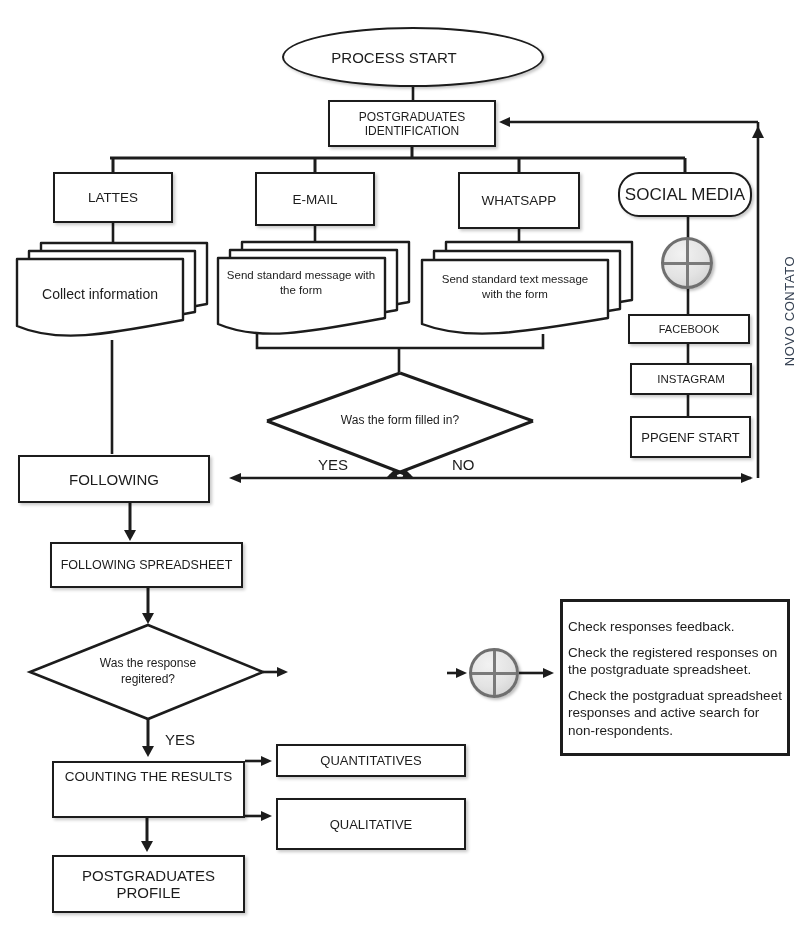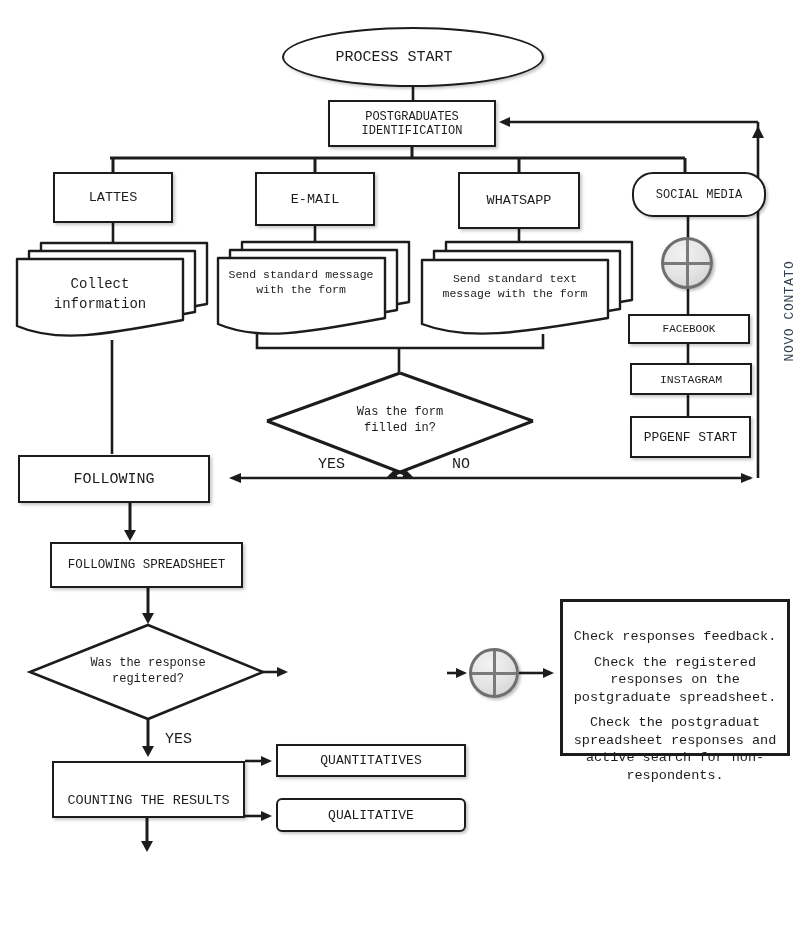--- a/index.html
+++ b/index.html
@@ -1,18 +1,18 @@
 <!DOCTYPE html>
 <html><head>
 <meta charset="utf-8">
 <style>
   html,body{margin:0;padding:0;background:#fff;}
   #stage{
     position:relative;width:810px;height:941px;background:#fff;overflow:hidden;
-    font-family:Liberation Mono, monospace;color:#1c1c1c;
+    font-family:Liberation Sans, sans-serif;color:#1c1c1c;
   }
   #wires{position:absolute;left:0;top:0;width:810px;height:941px;}
   .node{
     position:absolute;box-sizing:border-box;background:#fff;
     border:2px solid #1c1c1c;display:flex;align-items:center;justify-content:center;
     text-align:center;box-shadow:2px 2px 3px rgba(0,0,0,0.22);
   }
   .node .lbl{display:block;}
   .ellipse{border-radius:50%;border-width:2px;}
   .txt{
@@ -28,21 +28,21 @@
   .junction::before{
     content:"";position:absolute;left:0;right:0;top:50%;height:3px;margin-top:-1.5px;
     background:#7a7a7a;
   }
   .junction::after{
     content:"";position:absolute;top:0;bottom:0;left:50%;width:3px;margin-left:-1.5px;
     background:#7a7a7a;
   }
   .notebox{
     position:absolute;box-sizing:border-box;background:#fff;border:3px solid #1c1c1c;
-    padding:18px 4px;font-size:13.5px;line-height:1.3;text-align:center;
+    padding:8px 4px;font-size:13.5px;line-height:1.3;text-align:left;
   }
   .notebox p{margin:8px 1px;}
   .rot{
     position:absolute;transform:rotate(-90deg);transform-origin:center center;
     color:#333F50;font-size:13px;letter-spacing:0.6px;white-space:nowrap;
     display:flex;align-items:center;justify-content:center;
   }
   .flowlabel{position:absolute;font-size:15px;}
 </style>
 </head>
@@ -145,21 +145,21 @@
 
   <div class="node" style="left:53px;top:172px;width:120px;height:51px;font-size:13.5px;">
     <span class="lbl">LATTES</span>
   </div>
   <div class="node" style="left:255px;top:172px;width:120px;height:54px;font-size:13.5px;">
     <span class="lbl">E-MAIL</span>
   </div>
   <div class="node" style="left:458px;top:172px;width:122px;height:57px;font-size:13.5px;">
     <span class="lbl">WHATSAPP</span>
   </div>
-  <div class="node" style="left:632px;top:172px;width:134px;height:45px;font-size:12px;border-radius:21px;">
+  <div class="node" style="left:618px;top:172px;width:134px;height:45px;font-size:17px;border-radius:21px;">
     <span class="lbl">SOCIAL MEDIA</span>
   </div>
 
   <div class="txt" style="left:40px;top:268px;width:120px;height:52px;font-size:14px;line-height:1.45;">Collect information</div>
   <div class="txt" style="left:226px;top:262px;width:150px;height:42px;font-size:11.5px;">Send standard message with the form</div>
   <div class="txt" style="left:434px;top:266px;width:162px;height:42px;font-size:11.5px;">Send standard text message with the form</div>
 
   <div class="junction" style="left:661px;top:237px;width:52px;height:52px;"></div>
 
   <div class="node" style="left:630px;top:363px;width:122px;height:32px;font-size:11.5px;">
@@ -193,25 +193,28 @@
   <div class="junction" style="left:469px;top:648px;width:50px;height:50px;"></div>
 
   <div class="notebox" style="left:560px;top:599px;width:230px;height:157px;">
     <p>Check responses feedback.</p>
     <p>Check the registered responses on the postgraduate spreadsheet.</p>
     <p>Check the postgraduat spreadsheet responses and active search for non-respondents.</p>
   </div>
 
   <div class="flowlabel" style="left:165px;top:731px;">YES</div>
 
-  <div class="node" style="left:52px;top:761px;width:193px;height:57px;font-size:13.5px;align-items:flex-start;padding-top:30px;">
+  <div class="node" style="left:52px;top:761px;width:193px;height:57px;font-size:13.5px;align-items:flex-start;padding-top:6px;">
     <span class="lbl">COUNTING THE RESULTS</span>
   </div>
 
   <div class="node" style="left:276px;top:744px;width:190px;height:33px;font-size:13px;">
     <span class="lbl">QUANTITATIVES</span>
   </div>
-  <div class="node" style="left:276px;top:798px;width:190px;height:34px;font-size:13px;border-radius:6px;">
+  <div class="node" style="left:276px;top:798px;width:190px;height:52px;font-size:13px;">
     <span class="lbl">QUALITATIVE</span>
   </div>
 
+  <div class="node" style="left:52px;top:855px;width:193px;height:58px;font-size:15px;">
+    <span class="lbl" style="width:150px;">POSTGRADUATES PROFILE</span>
+  </div>
 
 </div>
 
 </body></html>

